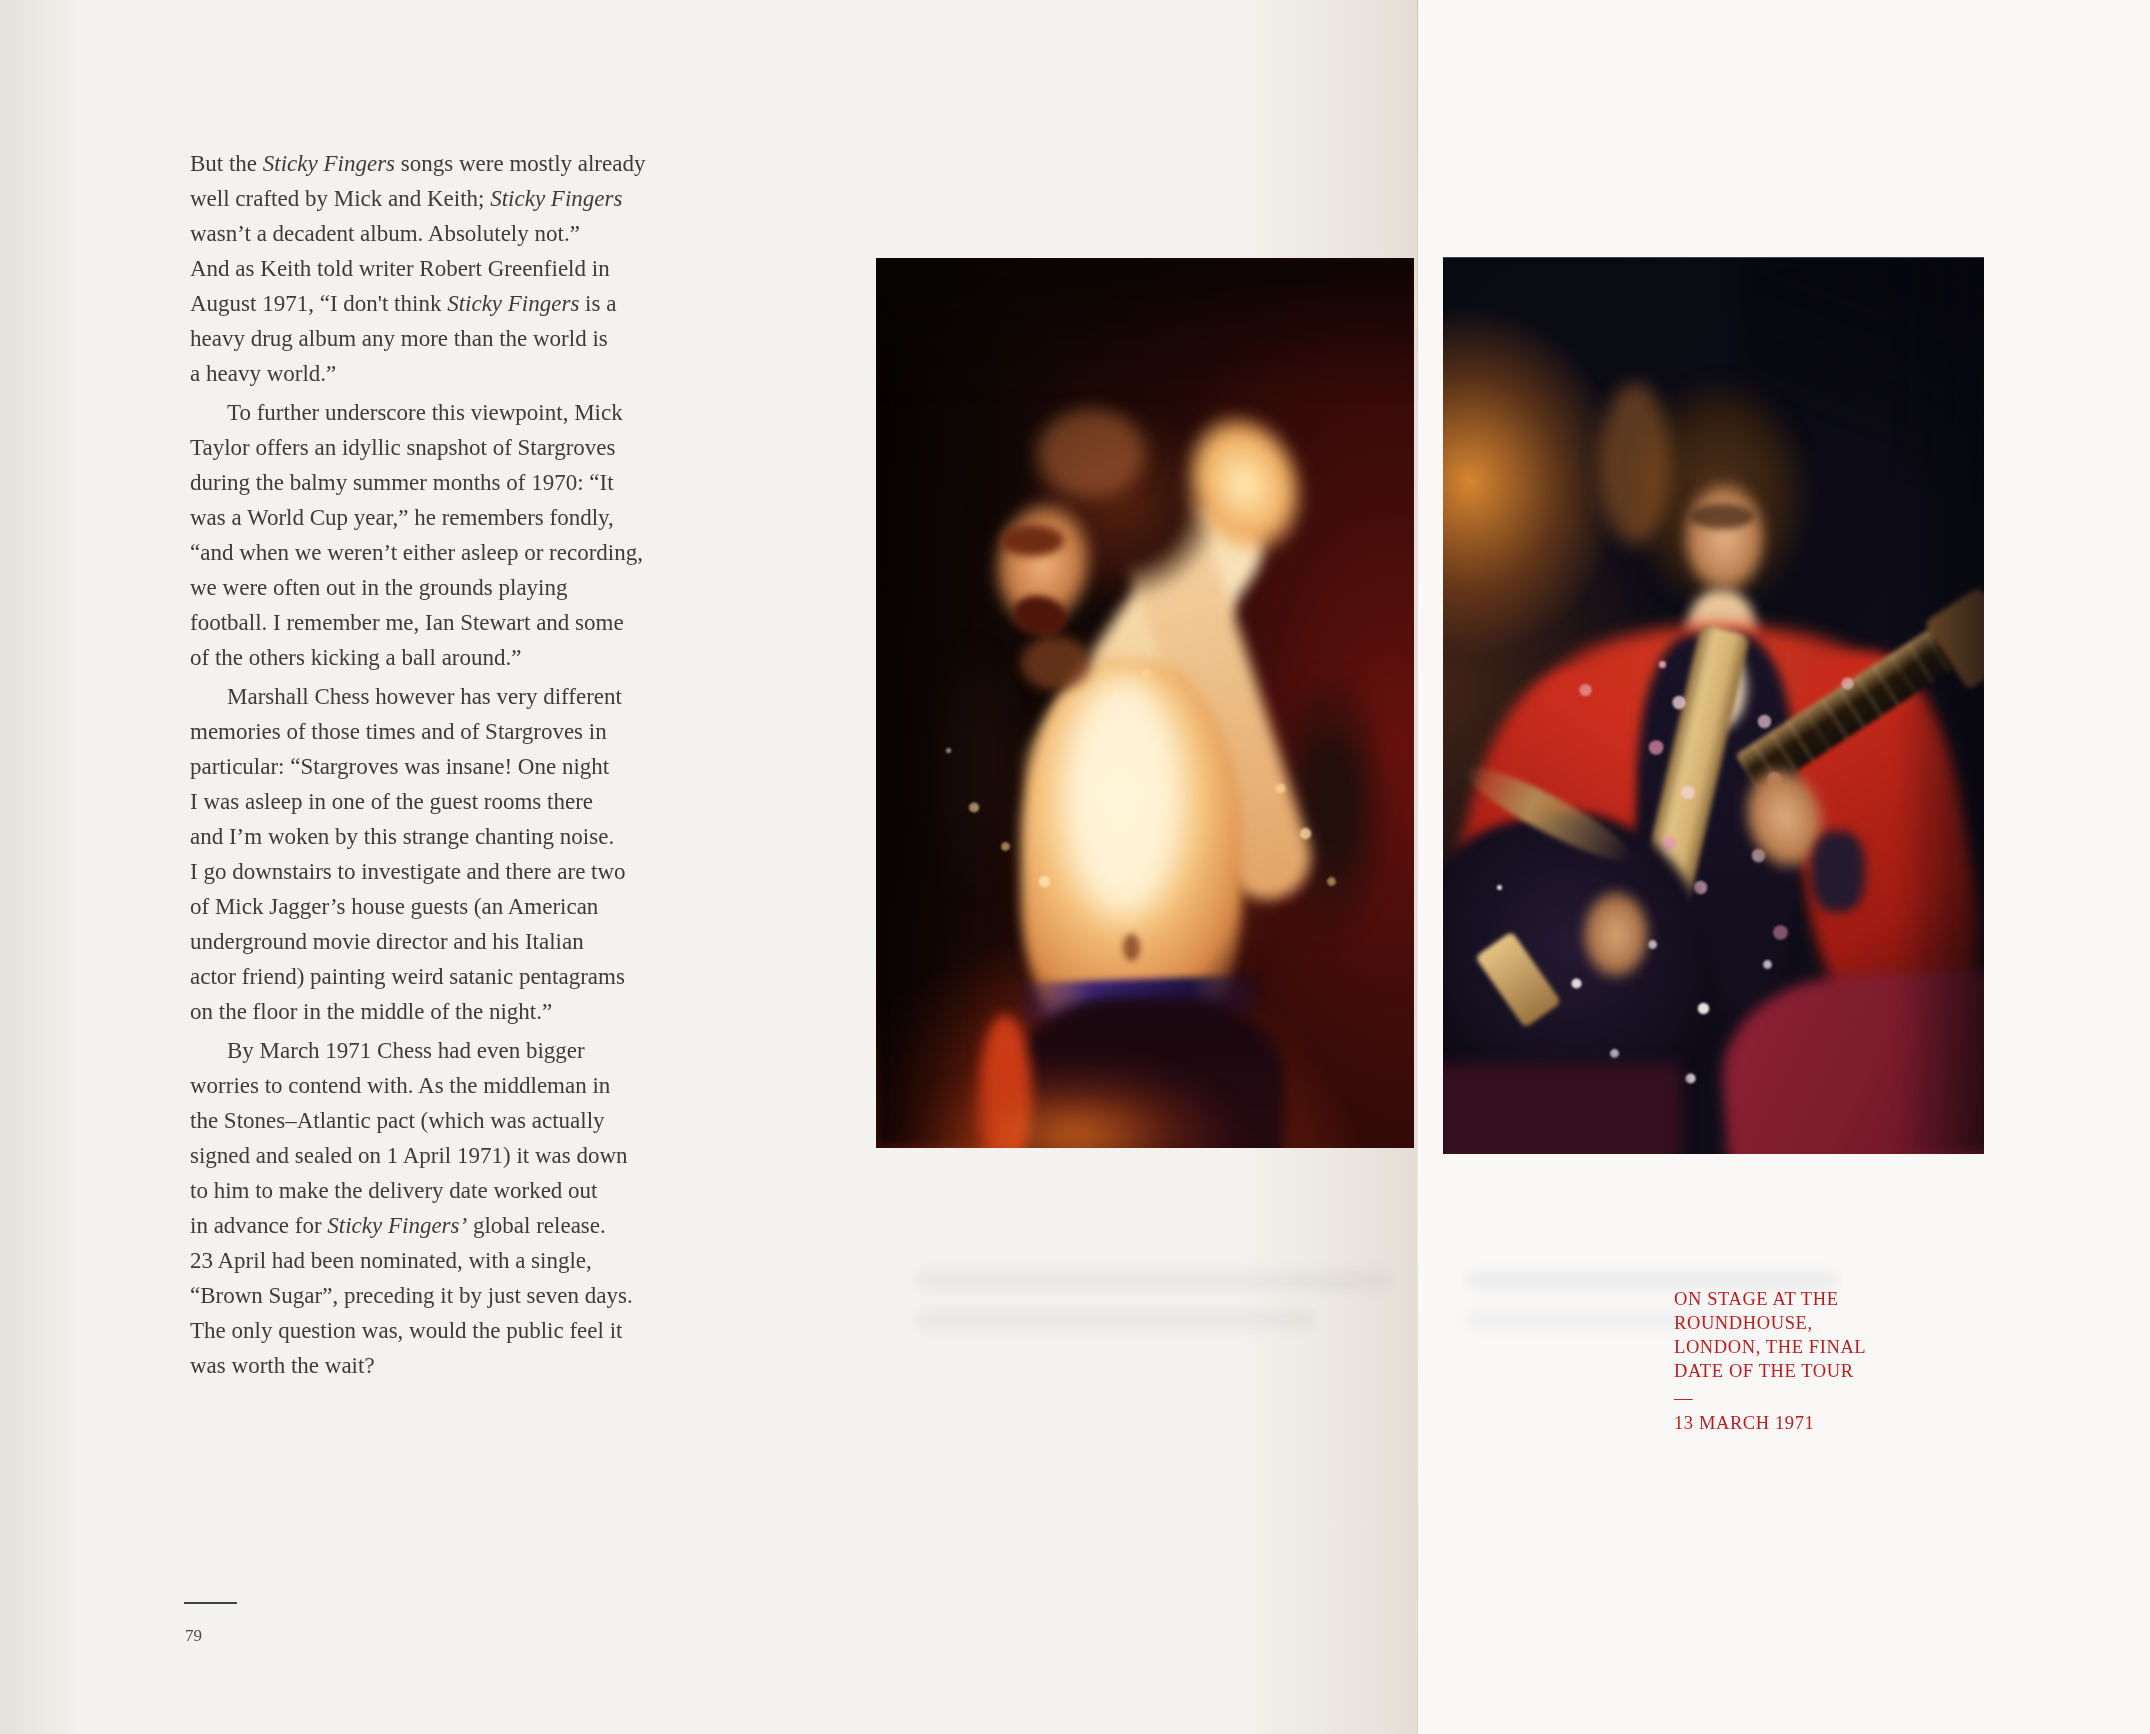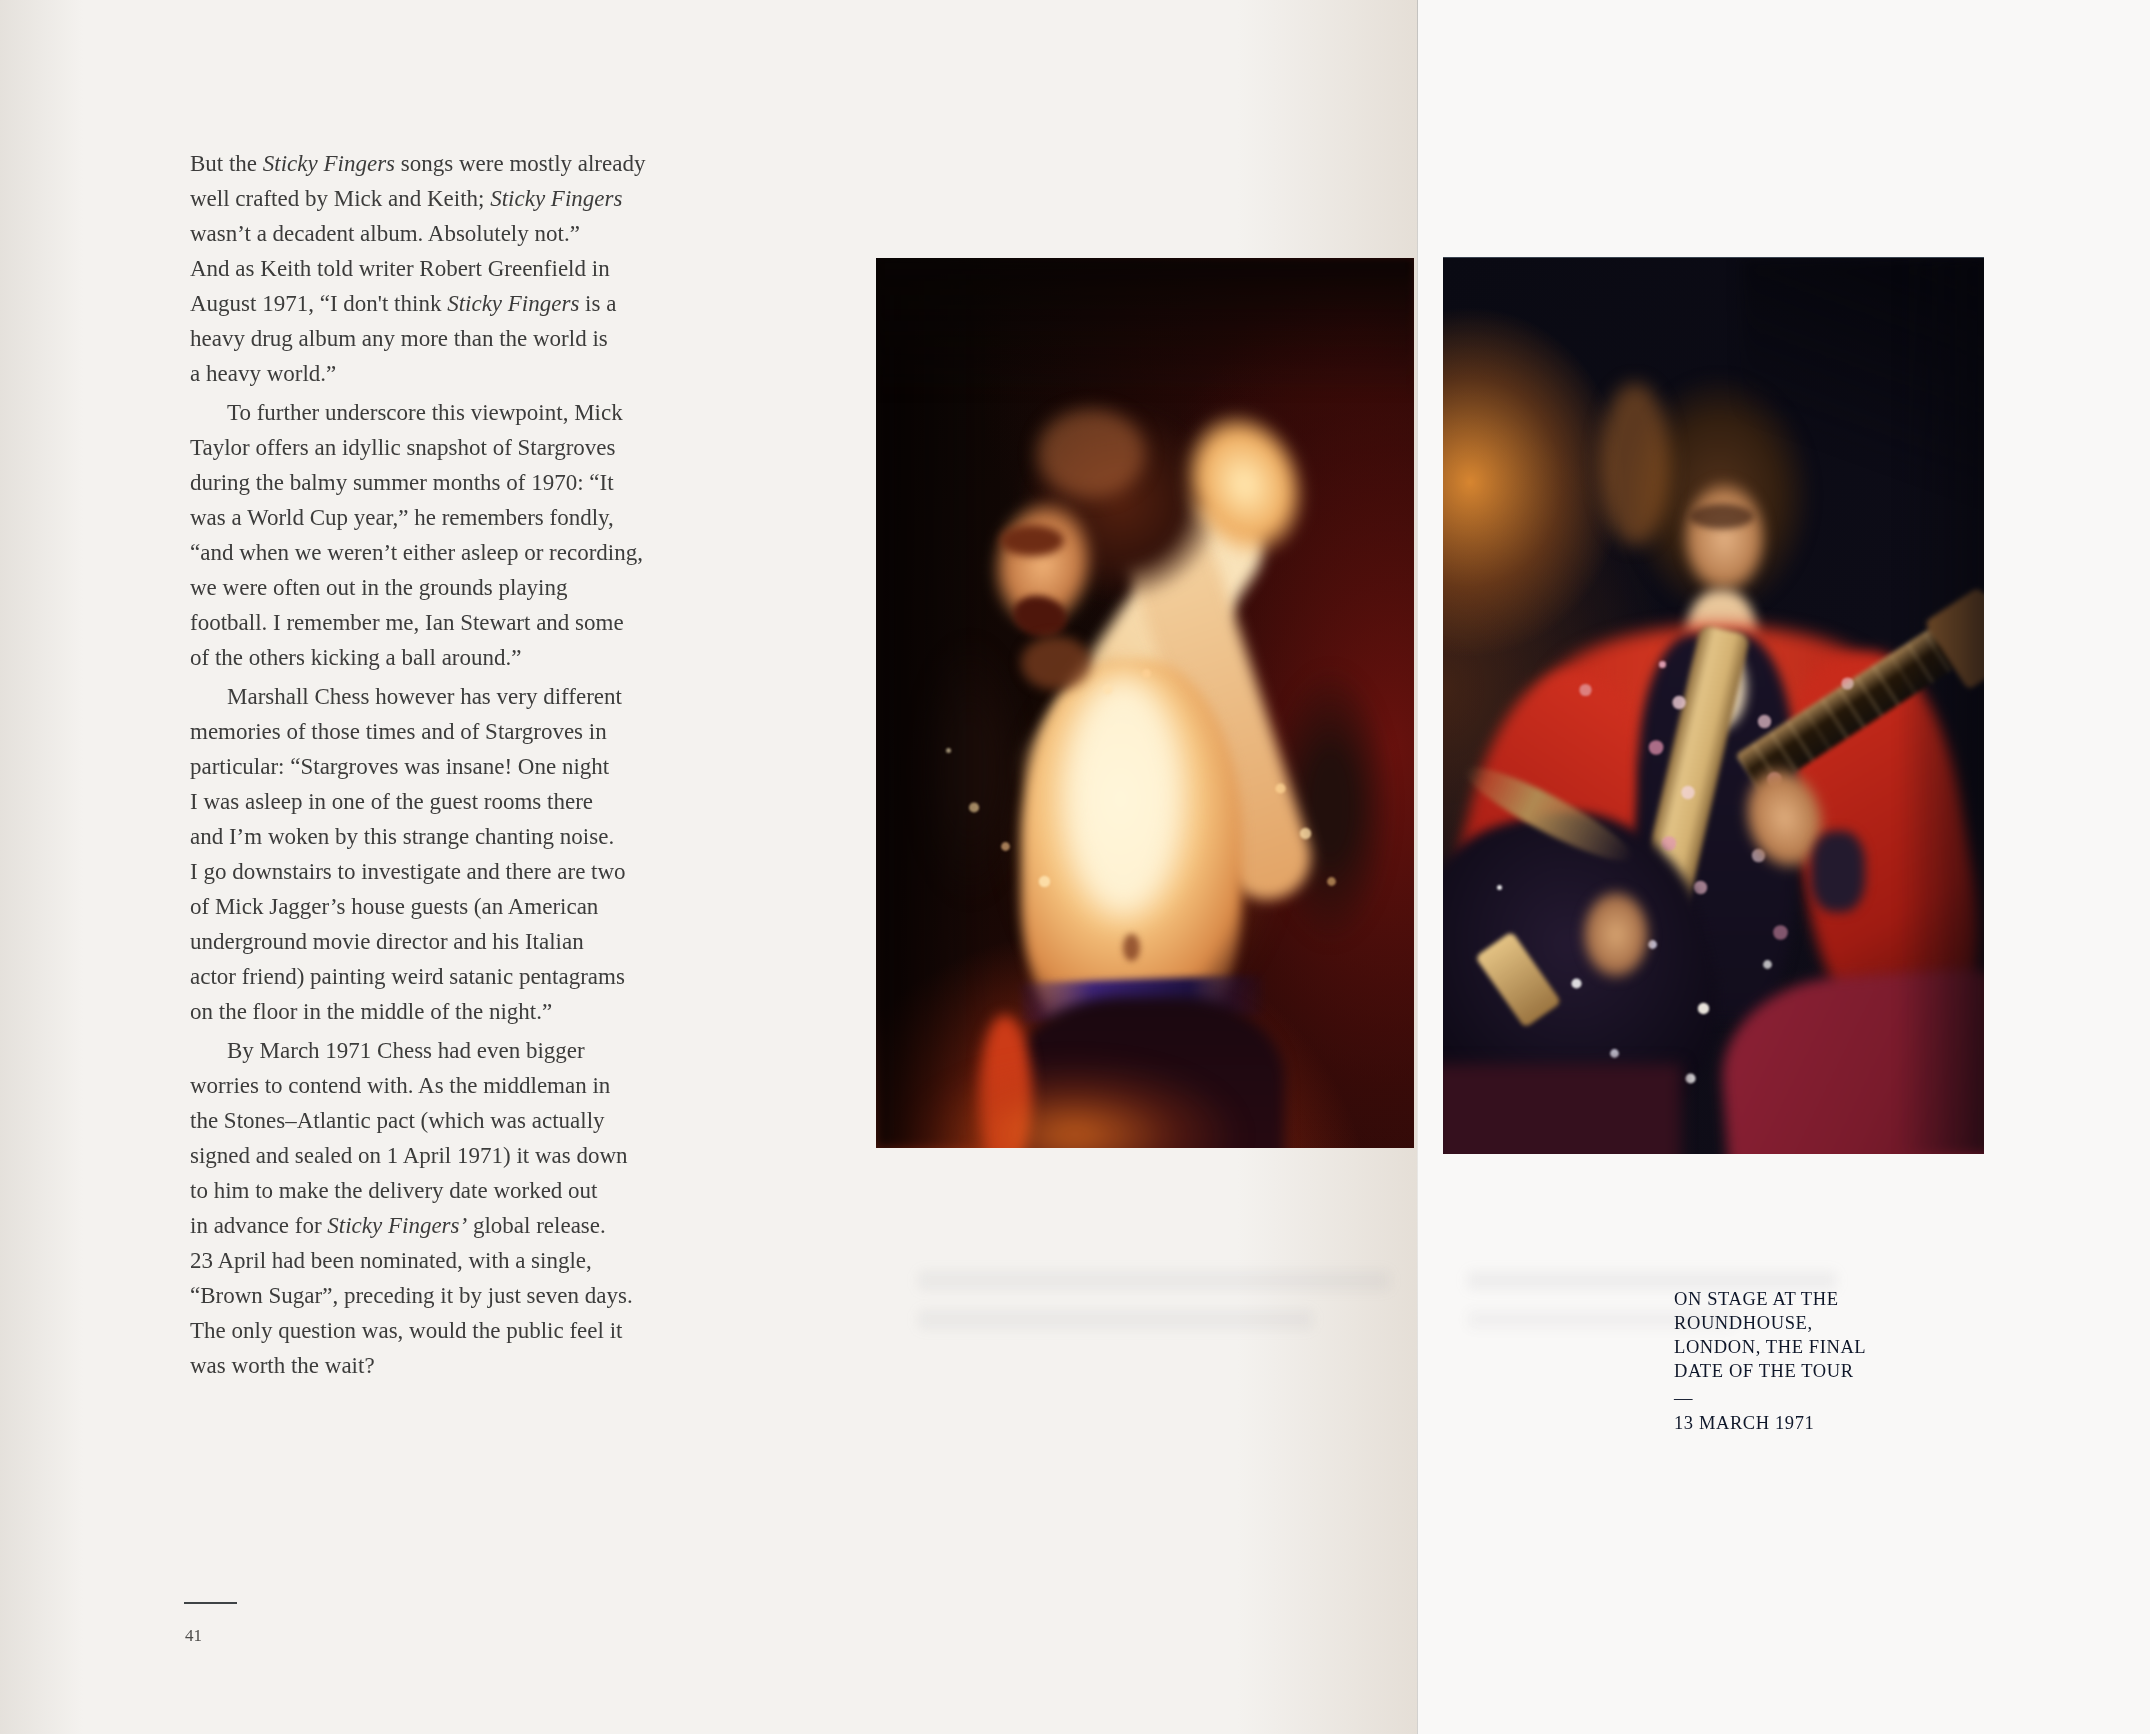--- a/index.html
+++ b/index.html
@@ -22,21 +22,21 @@
   .g4{left:1467px;top:1310px;width:268px;height:19px;opacity:.8;}
 
   
   .body-text{position:absolute;left:186px;top:142px;width:587px;
       font-size:23px;line-height:35px;color:#3c3c3b;}
   .body-text p{margin:4px;}
   .body-text p + p{text-indent:37px;font-family:Liberation Serif, serif;}
 
   
   .caption{position:absolute;left:1674px;top:1287px;width:230px;
-      font-size:18.5px;line-height:24px;letter-spacing:0.6px;color:#0f172a;}
+      font-size:18.5px;line-height:24px;letter-spacing:0.6px;color:#b91c1c;}
   .cap-loc{white-space:pre-line;}
   .cap-sep{margin-top:2.6px;}
   .cap-date{margin-top:1.3px;}
 
   
   .footer-rule{position:absolute;left:184px;top:1602px;width:53px;height:1.9px;background:#3e4345;}
   .page-number{position:absolute;left:185px;top:1626px;font-size:17px;color:#4c4b49;}
 
   
   .photo{position:absolute;overflow:hidden;}
@@ -233,16 +233,16 @@
   <div class="caption">
     <div class="cap-loc">ON STAGE AT THE
 ROUNDHOUSE,
 LONDON, THE FINAL
 DATE OF THE TOUR</div>
     <div class="cap-sep">—</div>
     <div class="cap-date">13 MARCH 1971</div>
   </div>
 
   <div class="footer-rule"></div>
-  <div class="page-number">41</div>
+  <div class="page-number">79</div>
 
 </div>
 
 
 </body></html>

